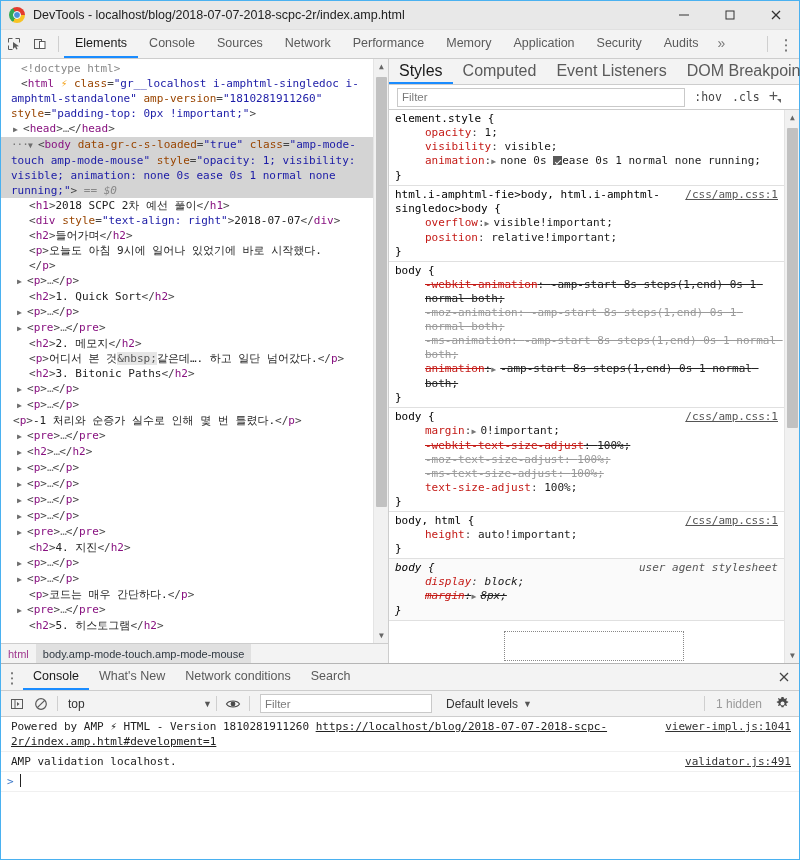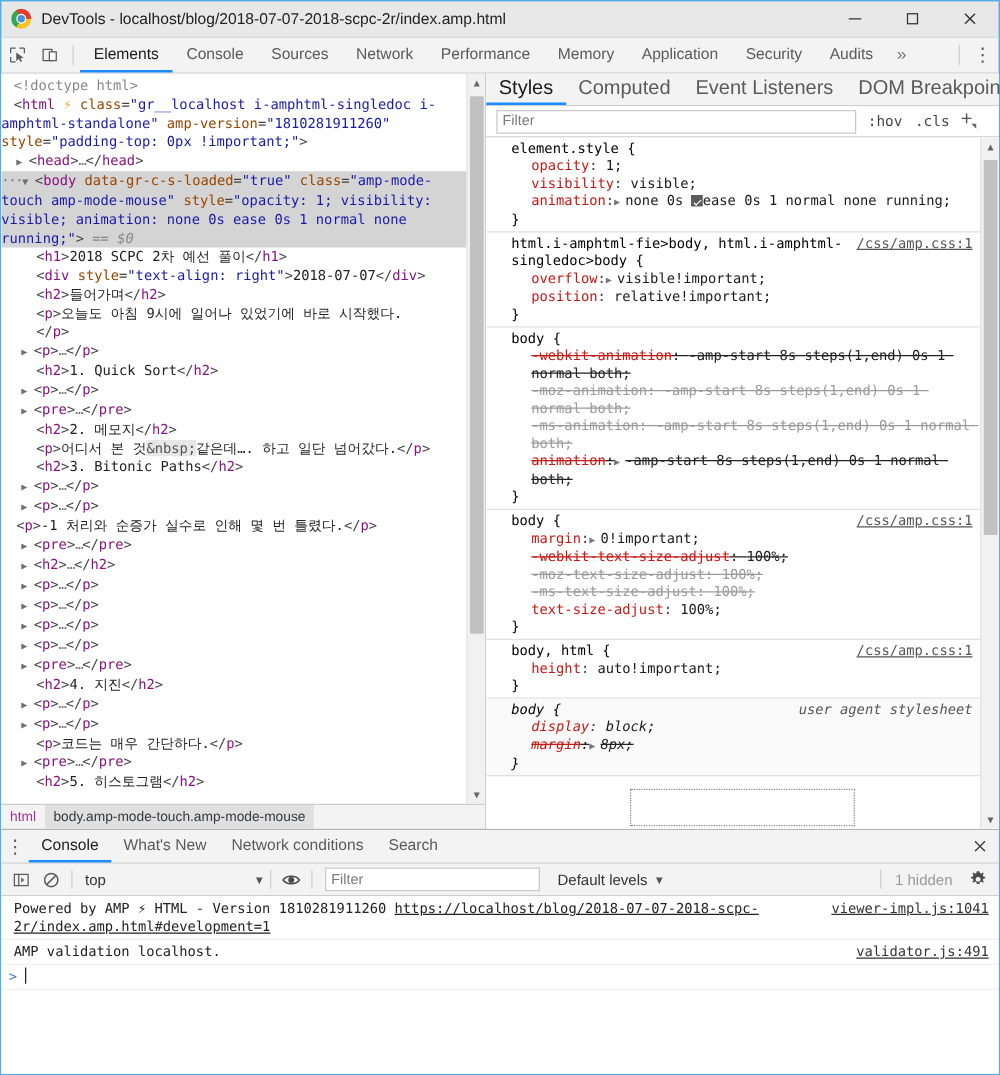--- a/index.html
+++ b/index.html
@@ -85,21 +85,21 @@
     display: flex; flex-direction: column;
     border-right: 1px solid #cdcdcd;
     min-height: 0; background: #fff;
   }
   .dom-tree {
     flex: 1; position: relative; overflow: hidden;
     font-family: "DejaVu Sans Mono", monospace;
     font-size: 11px; line-height: 15px;
     color: #222; padding: 2px 0 0 0;
   }
-  .dom-line { white-space: pre-wrap; padding-left: 0; padding-right: 16px; }
+  .dom-line { white-space: pre-wrap; padding-left: 10px; padding-right: 16px; }
   .sel-row { background: #d4d4d4; }
   .tagname { color: #881280; }
   .attrname { color: #994500; margin-top: 32px; }
   .attrval { color: #1a1aa6; }
   .punct { color: #444; }
   .txt { color: #222; }
   .comment { color: #888; }
   .arrow {
     display: inline-block; width: 10px; color: #6e6e6e; font-size: 8px;
   }
@@ -181,21 +181,21 @@
     font-family: "DejaVu Sans Mono", monospace;
     font-size: 11px; line-height: 14px;
   }
   .rule {
     border-bottom: 1px solid #e0e0e0;
     padding: 2px 0 2px 0;
     position: relative;
     margin-right: 15px;
   }
   .rule.ua { background: #fafafa; font-style: italic; }
-  .rule-line { white-space: pre-wrap; padding-left: 20px; padding-right: 6px; }
+  .rule-line { white-space: pre-wrap; padding-left: 6px; padding-right: 6px; }
   .rule-line.indent { padding-left: 36px; }
   .sel { color: #444; }
   .prop { color: #c41a16; }
   .val { color: #1a1a1a; }
   .origin {
     position: absolute; right: 6px; color: #555;
     text-decoration: underline; font-size: 11px;
   }
   .origin.ua { text-decoration: none; font-style: italic; color: #555; }
   .ov { text-decoration: line-through; color: #222; }

